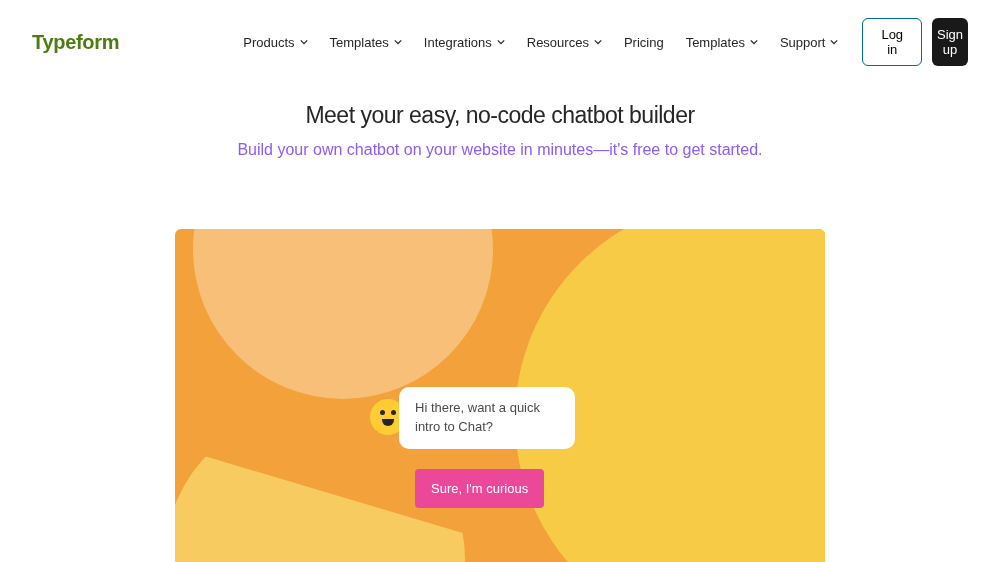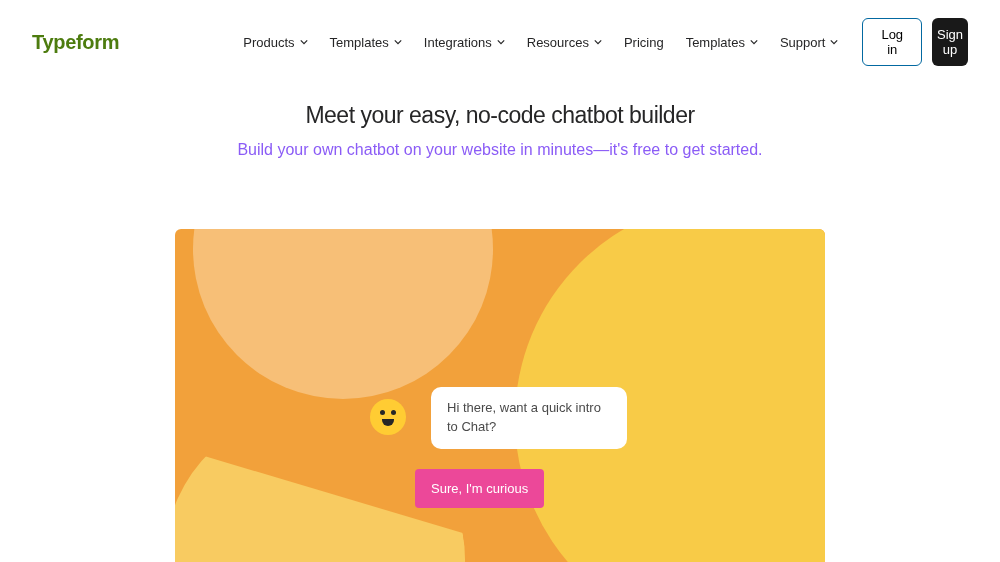--- a/index.html
+++ b/index.html
@@ -156,25 +156,25 @@
       width: 12px;
       height: 7px;
       background: #262627;
       border-radius: 0 0 10px 10px;
       top: 20px;
       left: 12px;
     }
     .chat-bubble {
       position: absolute;
       top: 158px;
-      left: 256px;
+      left: 224px;
       background: #fff;
       border-radius: 10px;
       padding: 12px 16px;
-      width: 196px;
+      width: 176px;
       font-size: 13px;
       color: #4a4a4a;
       line-height: 1.45;
     }
     .chat-reply {
       position: absolute;
       top: 240px;
       left: 240px;
       background: #ec4899;
       color: #fff;

